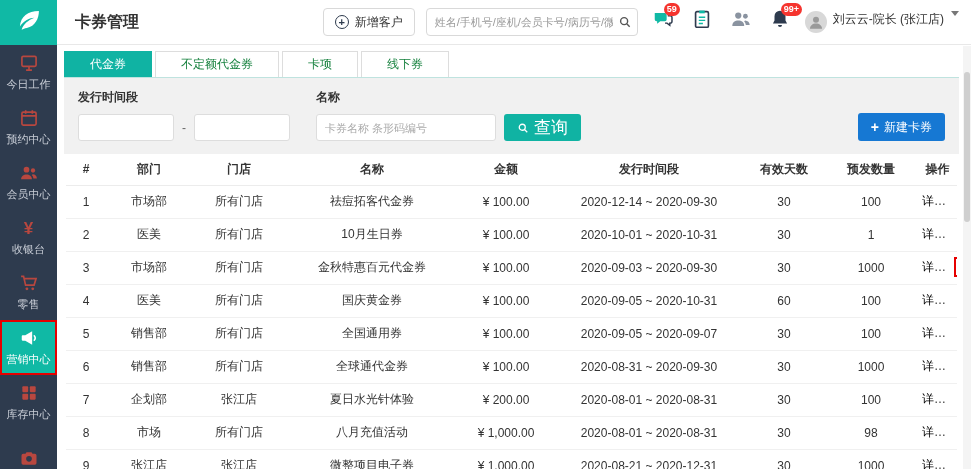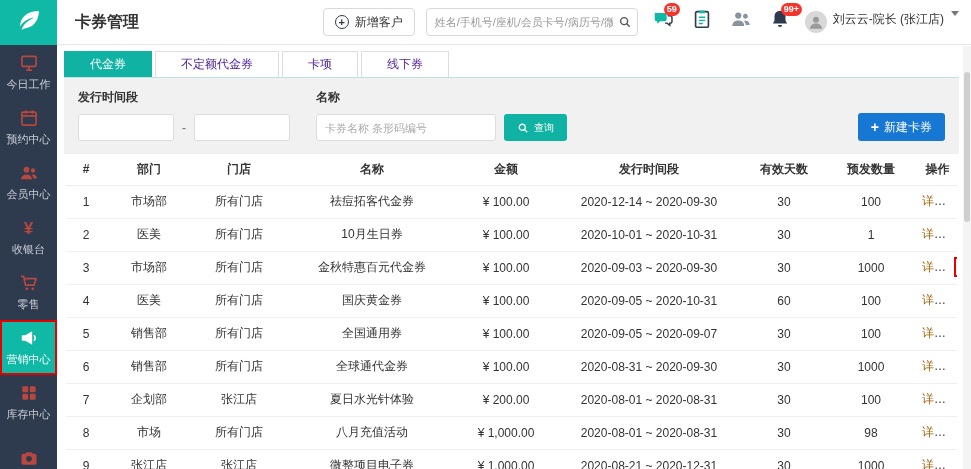--- a/index.html
+++ b/index.html
@@ -37,42 +37,42 @@
   .icon-btn svg{width:22px;height:22px}
   .badge{position:absolute;top:-5px;left:15px;background:#f5342e;color:#fff;font-size:9px;height:13px;min-width:14px;padding:0 3px;border-radius:7px;display:flex;align-items:center;justify-content:center;line-height:1;font-weight:bold}
   .user{display:flex;gap:6px;cursor:pointer;font-size:12px;color:#333}
   .avatar{width:22px;height:22px;border-radius:50%;background:#d8d8d8;display:flex;align-items:center;justify-content:center;overflow:hidden;color:#9a9a9a}
   .avatar svg{width:18px;height:18px}
   .caret{width:0;height:0;border-left:4px solid transparent;border-right:4px solid transparent;border-top:5px solid #777;margin-left:1px}
 
   
   .content{flex:1;background:#fff;padding:6px 12px 0 7px;display:flex;flex-direction:column;min-height:0}
   .tabs{display:flex;gap:3px;border-bottom:1px solid #bfe3df}
-  .tab{height:26px;line-height:24px;padding:0 25px;border:1px solid #ddd;border-bottom:none;background:#fff;font-size:12px;color:#4c1d95;cursor:pointer;white-space:nowrap}
+  .tab{height:26px;line-height:24px;padding:0 25px;border:1px solid #ddd;border-bottom:none;background:#fff;font-size:12px;color:#15803d;cursor:pointer;white-space:nowrap}
   .tab.active{background:#10b3a3;color:#fff;border-color:#10b3a3}
 
   .filter-panel{background:#f1f1f1;padding:11px 14px 13px;display:flex;align-items:flex-end;gap:26px}
   .filter-group{display:flex;flex-direction:column;gap:8px}
   .filter-label{font-weight:bold;font-size:12px;color:#333}
   .filter-inputs{display:flex;align-items:center;gap:8px}
   .date-input{width:96px;height:27px;border:1px solid #ddd;border-radius:3px;background:#fff;padding:0 8px;font-size:12px;outline:none}
   .dash{color:#666}
   .name-input{width:180px;height:27px;border:1px solid #ddd;border-radius:3px;background:#fff;padding:0 8px;font-size:11px;outline:none}
   .name-input::placeholder{color:#aaa}
-  .btn-teal{height:27px;padding:0 13px;background:#10b3a3;border:none;border-radius:3px;color:#fff;display:flex;align-items:center;gap:5px;font-size:10px;cursor:pointer}
+  .btn-teal{height:27px;padding:0 13px;background:#10b3a3;border:none;border-radius:3px;color:#fff;display:flex;align-items:center;gap:5px;font-size:17px;cursor:pointer}
   .btn-teal svg{width:12px;height:12px}
   .btn-blue{height:28px;padding:0 13px;background:#1678d3;border:none;border-radius:3px;color:#fff;display:flex;align-items:center;gap:5px;font-size:12px;cursor:pointer;margin-left:auto;align-self:flex-end}
   .btn-blue .plus{font-size:14px;font-weight:bold;line-height:1}
 
   
   .table-wrap{flex:1;overflow:hidden;padding:0 2px}
   table{width:100%;border-collapse:collapse;table-layout:fixed}
   th{font-weight:bold;font-size:12px;color:#333;height:31px;text-align:center;border-bottom:1px solid #ececec;background:#fff;white-space:nowrap}
   td{height:33px;text-align:center;font-size:12px;color:#333;border-bottom:1px solid #f0f0f0;white-space:nowrap;overflow:hidden;text-overflow:ellipsis}
-  .actions a{color:#a16207;text-decoration:none;margin:4px 4px;cursor:pointer}
+  .actions a{color:#000000;text-decoration:none;margin:4px 4px;cursor:pointer}
   .actions a.annotated{border:2px solid #e60000;padding:1px 2px;margin-right:0}
 
   
   .scrollbar{position:absolute;right:0;top:46px;bottom:0;width:8px;background:#f4f4f4}
   .scrollbar .thumb{position:absolute;top:26px;left:1px;width:6px;height:150px;background:#cfcfcf;border-radius:3px}
 </style>
 </head>
 <body>
 
 <aside class="sidebar">

